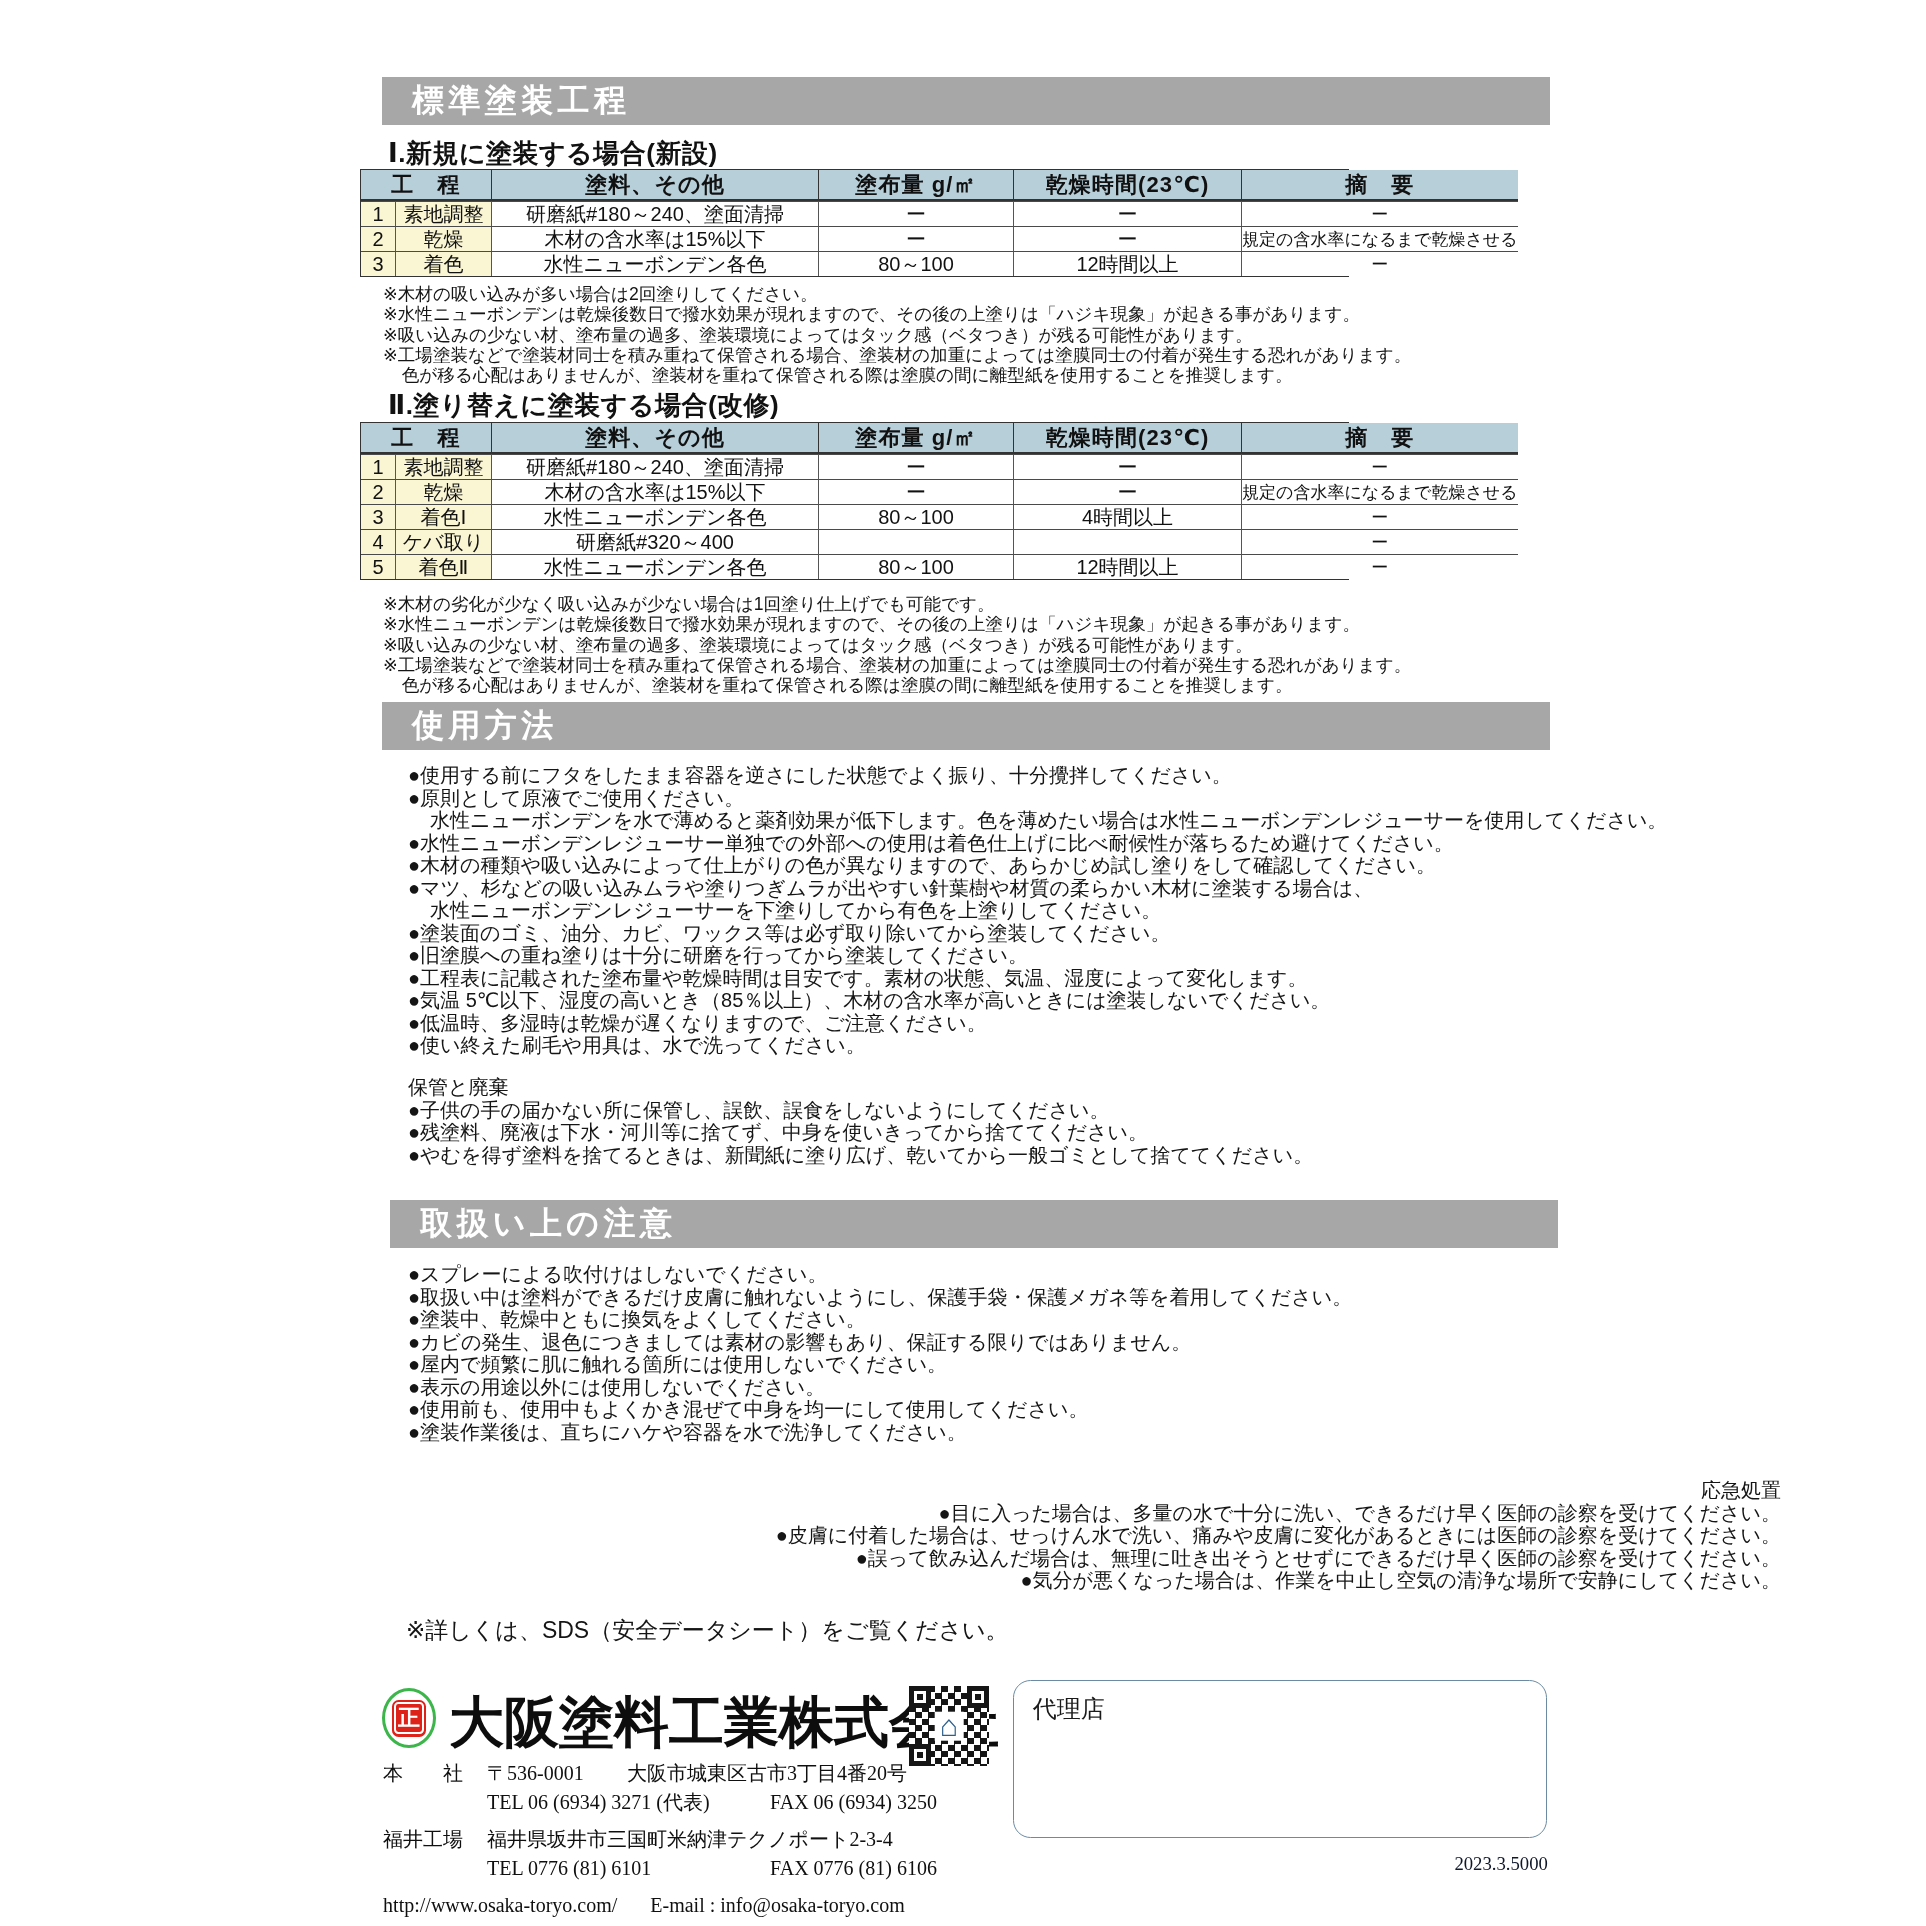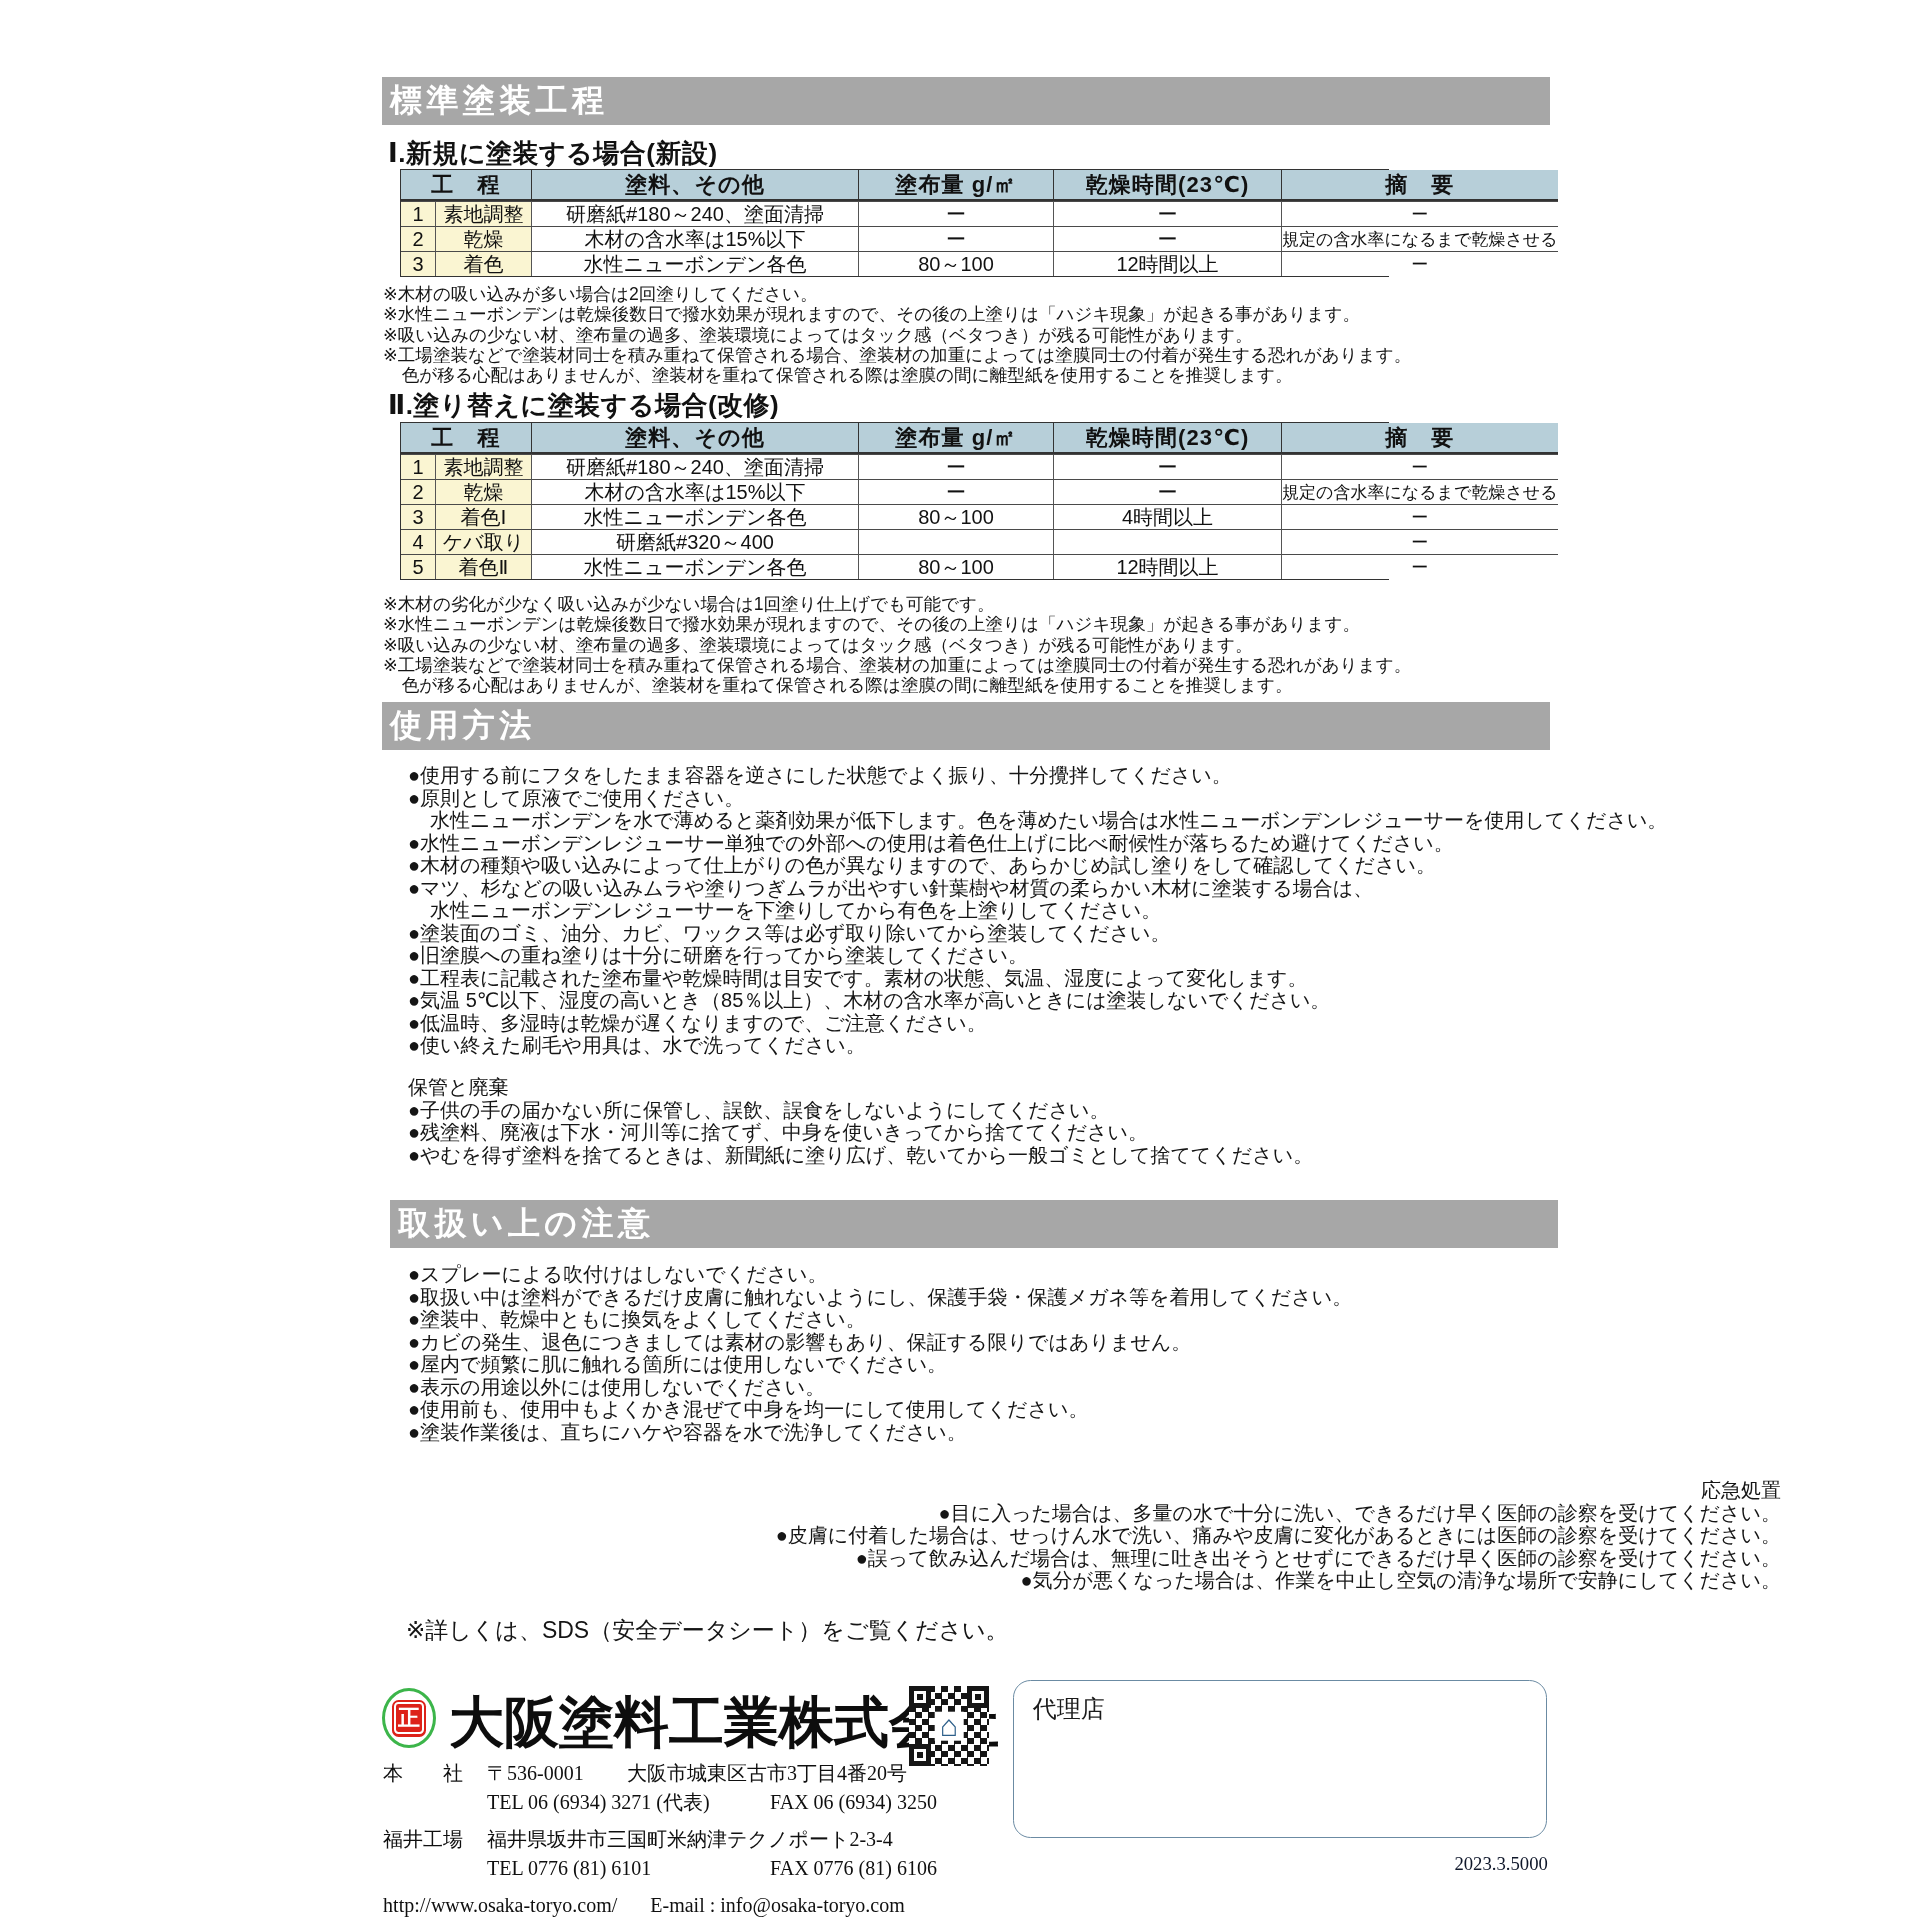--- a/index.html
+++ b/index.html
@@ -2,29 +2,29 @@
 <html style="--bar_gray: #a7a7a7; --header_blue: #b7cfd9; --row_yellow: #faf5d2; --border_dark: #333333; --accent_red: #dd2219; --accent_green: #3cb54a; --qr_house_blue: #2d5f8a; --agency_border: #6b8ba3;font-size:8.8px"><head>
 <meta charset="utf-8">
 <style>
   html,body{margin:0;padding:0;background:#ffffff;}
   .page{position:relative;width:1926px;height:1926px;background:#fff;overflow:hidden;
         font-family:"Liberation Sans","DejaVu Sans",sans-serif;color:#111;}
 
   
   .bar{position:absolute;left:382px;width:1168px;height:48px;background:var(--bar_gray,#a7a7a7);
        color:#fff;font-size:32px;font-weight:bold;letter-spacing:4.4px;
-       display:flex;align-items:center;padding-left:8px;box-sizing:border-box;}
+       display:flex;align-items:center;padding-left:30px;box-sizing:border-box;}
   .bar1{top:77px;} .bar2{top:702px;} .bar3{top:1200px;margin-left:8px;}
 
   
   .subhead{position:absolute;left:388px;font-size:26px;font-weight:bold;letter-spacing:0.5px;white-space:nowrap;}
   .sh1{top:136px;} .sh2{top:388px;}
 
   
-  .ptable{position:absolute;left:400px;width:989px;display:grid;
+  .ptable{position:absolute;left:360px;width:989px;display:grid;
           grid-template-columns:34px 96px 327px 195px 228px auto;
           border:1.6px solid var(--border_dark,#333);box-sizing:border-box;background:#22c55e;}
   .t1{top:169px;} .t2{top:422px;}
   .ptable .hc{background:var(--header_blue,#b7cfd9);height:31px;display:flex;align-items:center;justify-content:center;
               font-size:22px;font-weight:bold;letter-spacing:1.1px;border-bottom:2.2px solid var(--border_dark,#333);
               border-left:1.1px solid var(--border_dark,#333);box-sizing:border-box;white-space:nowrap;}
   .ptable .hc.span2{grid-column:1/3;border-left:none;}
   .prow{display:contents;}
   .cell{height:25px;display:flex;align-items:center;justify-content:center;font-size:20px;
         border-left:1.1px solid #555;border-top:1.6px solid #4a4a4a;box-sizing:border-box;white-space:nowrap;background:#fff;}

